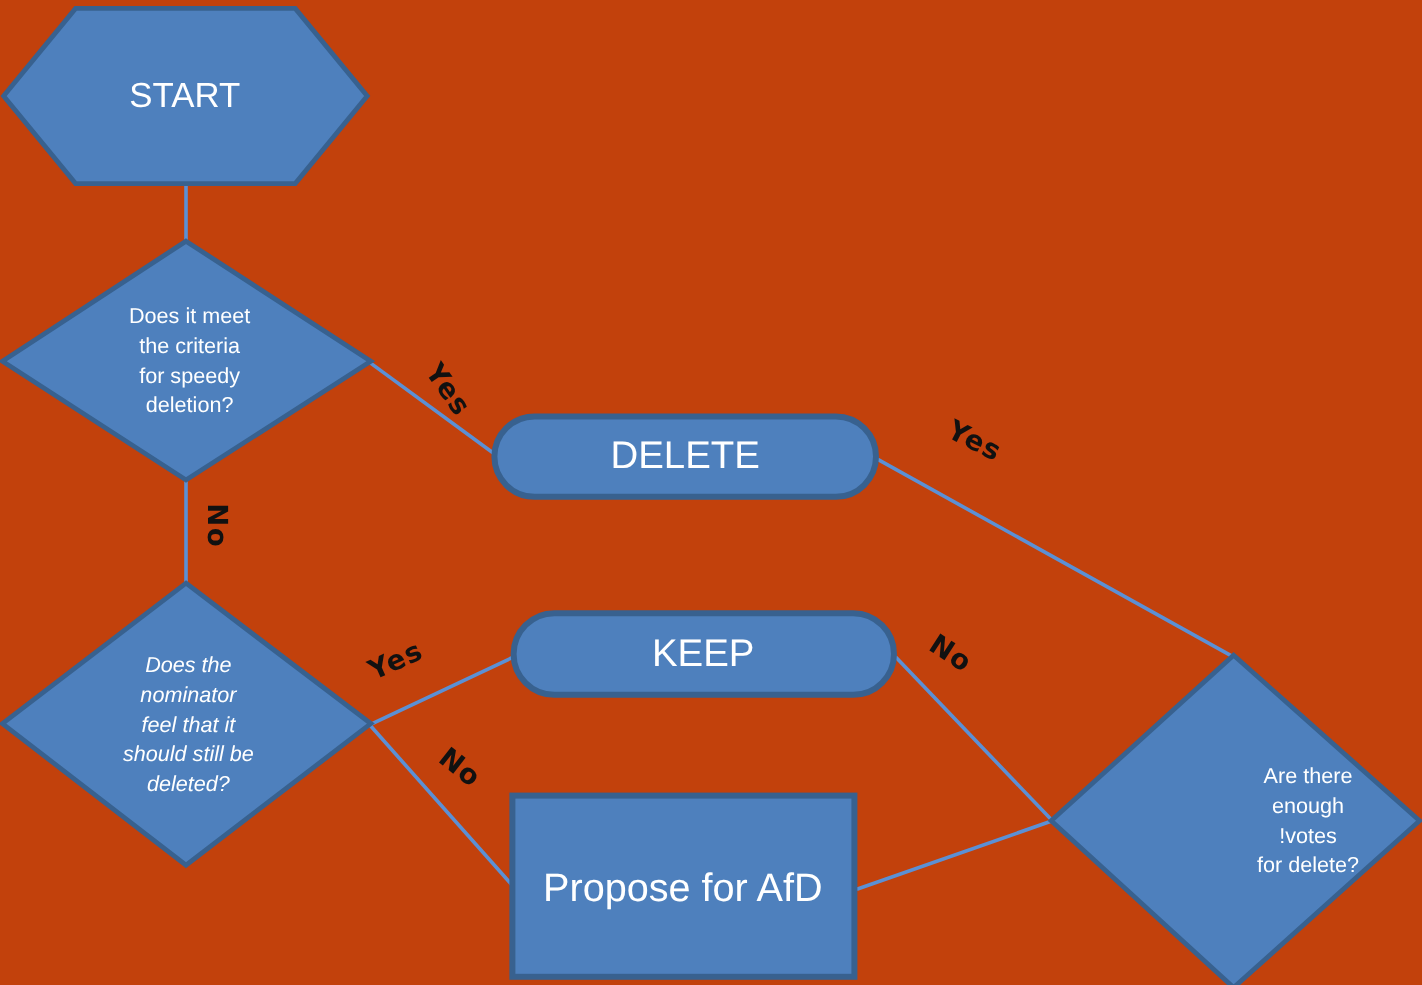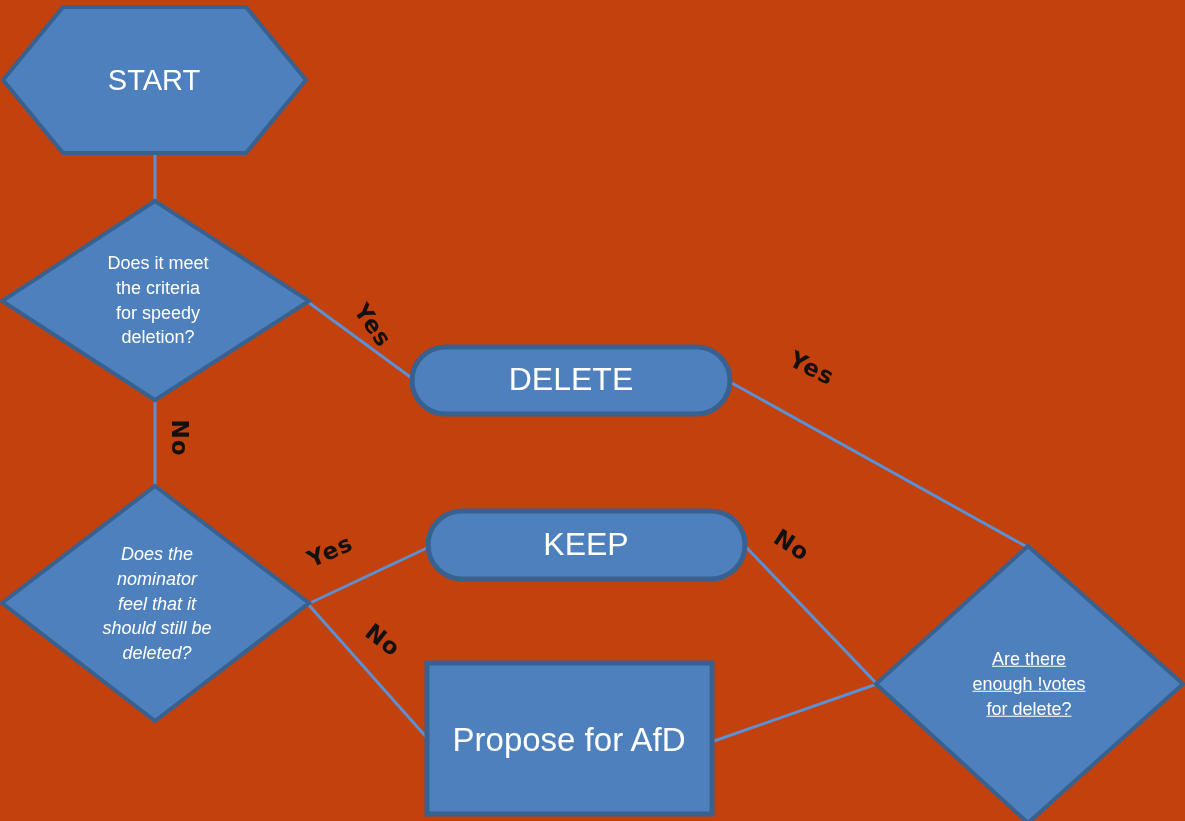--- a/index.html
+++ b/index.html
@@ -31,21 +31,21 @@
     pointer-events: none;
   }
   .node-text.big { font-size: 32px; line-height: 1.1; }
   .node-text.small { font-size: 18px; }
   #start-text   { left: 154px; top: 80px;  font-size: 29px; }
   #speedy-text  { left: 158px; top: 301px; }
   #delete-text  { left: 571px; top: 380px; }
   #nominator-text { left: 157px; top: 604px; font-style: italic; }
   #keep-text    { left: 586px; top: 545px; }
   #afd-text     { left: 569px; top: 740px; font-size: 33px; text-align: right; }
-  #votes-text   { left: 1029px; top: 684px; text-decoration: underline; }
+  #votes-text   { left: 1090px; top: 684px; }
 
   .edge-label {
     position: absolute;
     color: #111111;
     font-family: "DejaVu Sans", sans-serif;
     font-weight: bold;
     font-size: 23px;
     letter-spacing: 1px;
     pointer-events: none;
   }

